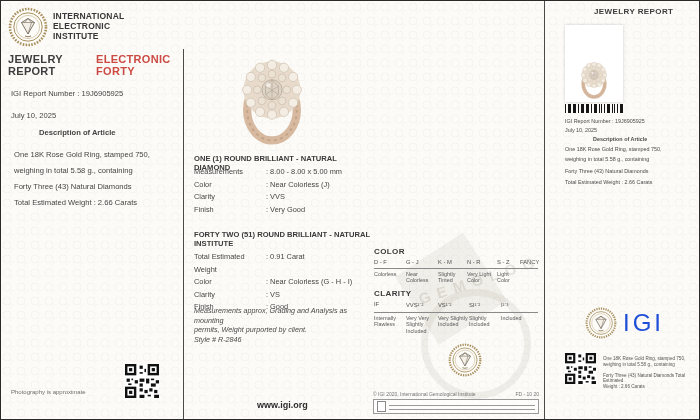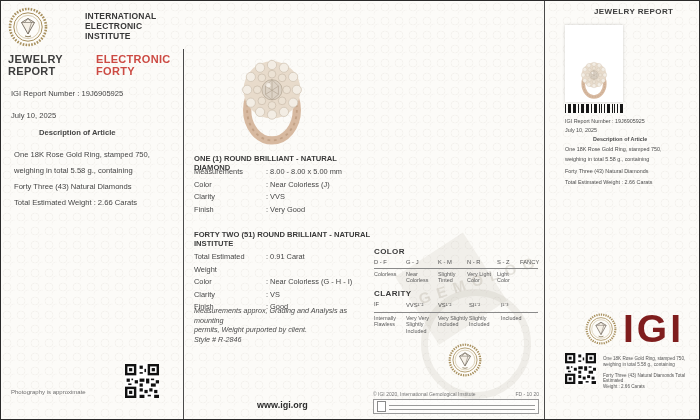--- a/index.html
+++ b/index.html
@@ -14,21 +14,21 @@
     background-image:
       radial-gradient(circle 5px at 6px 6px, transparent 3.4px, rgba(172,162,148,0.14) 3.9px, transparent 4.6px),
       radial-gradient(circle 5px at 13px 13px, transparent 3.4px, rgba(172,162,148,0.10) 3.9px, transparent 4.6px);
     background-size:14px 14px;
   }
   .vline{position:absolute;width:1px;background:#4a4a4a;}
   .abs{position:absolute;}
   .b{font-weight:bold;padding-left:28px;}
   .red{color:#cc4a43;}
   
-  .brand-lines{font-size:8.5px;font-weight:bold;line-height:10px;letter-spacing:.2px;color:#383838;margin-left:32px;}
+  .brand-lines{font-size:8.5px;font-weight:bold;line-height:10px;letter-spacing:.2px;color:#383838;}
   .jr-title{font-size:11px;font-weight:bold;letter-spacing:.3px;}
   .body-txt{font-size:7.6px;color:#454545;}
   .desc-line{font-size:7.6px;color:#454545;margin-bottom:7px;}
   .tiny{font-size:6px;color:#6d6d6d;}
   
   .stone-title{font-size:7.6px;font-weight:bold;color:#3a3a3a;line-height:9px;}
   .row{display:flex;font-size:7.4px;line-height:12.6px;color:#464646;}
   .row .lab{width:72px;flex:none;}
   .row .val::before{content:": ";}
   .note{font-size:7.2px;line-height:9.5px;color:#4a4a4a;}
@@ -41,21 +41,21 @@
   .c0{width:32px;}.c1{width:32px;}.c2{width:29px;}.c3{width:30px;}.c4{width:23px;}.c5{width:18px;}
   .k0{width:32px;}.k1{width:32px;}.k2{width:31px;}.k3{width:32px;}.k4{width:30px;}
   
   .stub-title{font-size:8px;font-weight:bold;letter-spacing:.4px;}
   .stub-txt{font-size:5.4px;color:#4c4c4c;}
   .stub-desc{font-size:5.4px;color:#4c4c4c;}
   .photo-box{background:#fff;box-shadow:0 0 3px rgba(0,0,0,0.18);}
   .barcode{background:
      repeating-linear-gradient(90deg,#161616 0 1px,transparent 1px 2.6px),
      repeating-linear-gradient(90deg,#161616 0 1px,transparent 1px 4.3px);}
-  .igi-big{font-size:39px;letter-spacing:3px;color:#7f1d1d;font-weight:700;}
+  .igi-big{font-size:24px;letter-spacing:3px;color:#1d4ed8;font-weight:400;}
   .copy-line{font-size:5px;color:#757575;}
   .disc-box{border:1px solid #9a9a9a;display:flex;align-items:center;gap:3px;padding:2px 3px;box-sizing:border-box;background:rgba(255,255,255,.6);}
   .disc-lines{flex:1;height:7px;background:
      repeating-linear-gradient(0deg,#9a9a9a 0 1px,transparent 1px 4px);}
   .doc-ico{width:7px;height:9px;border:1px solid #8a8a8a;background:#fff;}
   .site{font-size:9px;font-weight:bold;color:#2c2c2c;}
   
   .wm-diamond{font-size:150px;color:rgba(150,140,122,0.10);transform:rotate(12deg);line-height:1;}
   .wm-text{font-size:15px;letter-spacing:7px;color:rgba(150,140,122,0.22);transform:rotate(-18deg);font-weight:bold;}
   .wm-circle{width:110px;height:110px;border-radius:50%;border:7px solid rgba(150,140,122,0.12);box-sizing:border-box;}

